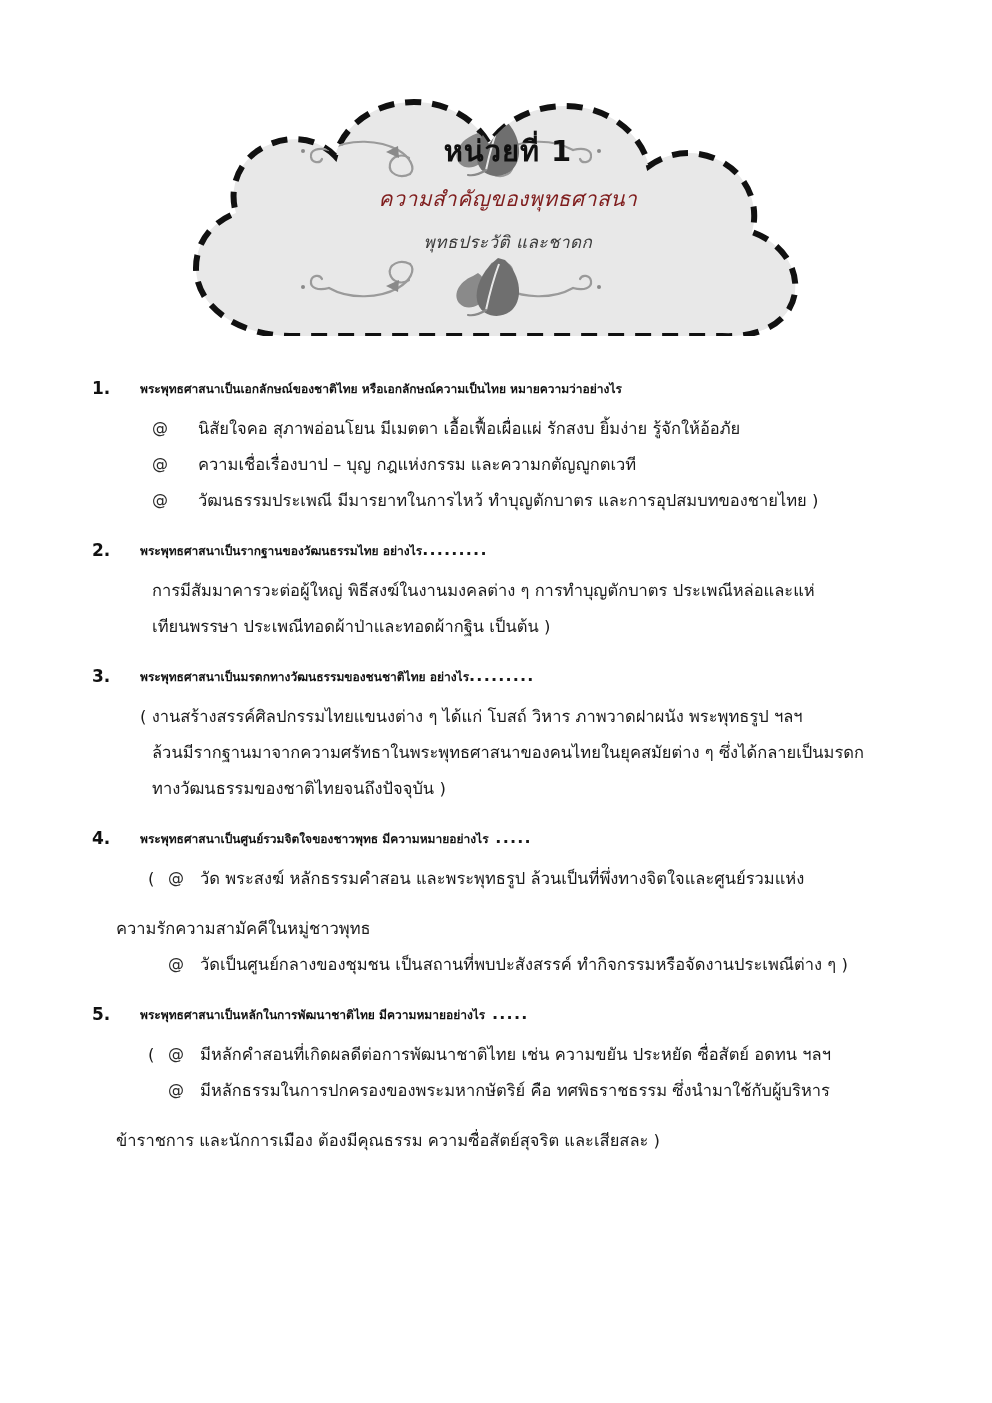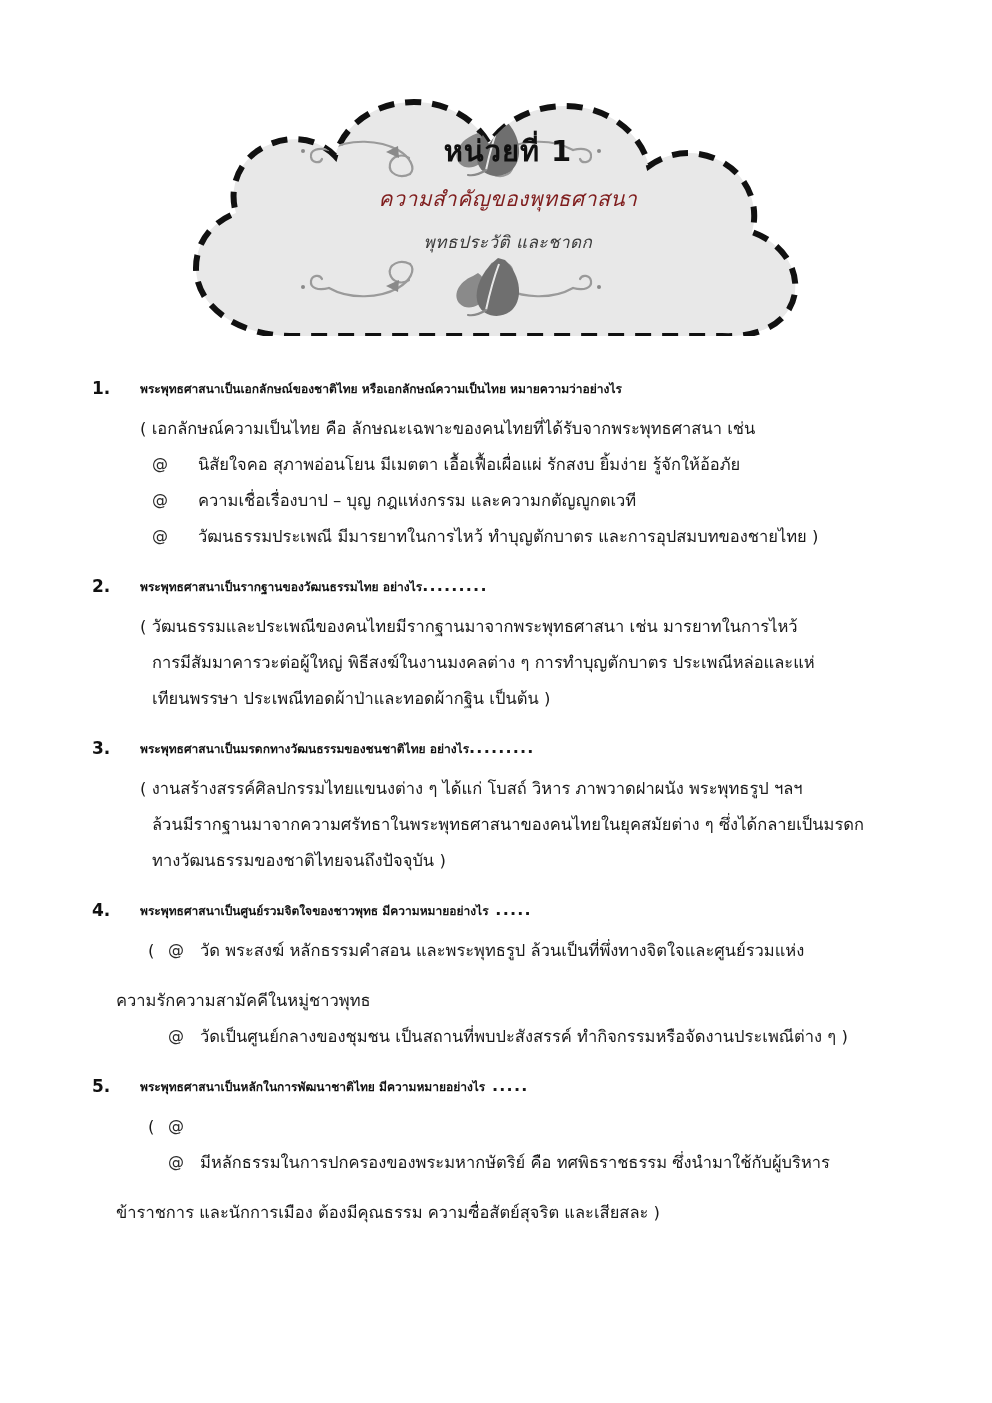--- a/index.html
+++ b/index.html
@@ -241,47 +241,45 @@
   <div class="cloud-text">
     <div class="unit-title">หน่วยที่  1</div>
     <div class="unit-sub1">ความสำคัญของพุทธศาสนา</div>
     <div class="unit-sub2">พุทธประวัติ   และชาดก</div>
   </div>
 </div>
 
 <div class="qa-list">
     <div class="qa-block">
       <div class="q-line"><span class="q-num">1.</span><span class="q-text">พระพุทธศาสนาเป็นเอกลักษณ์ของชาติไทย หรือเอกลักษณ์ความเป็นไทย หมายความว่าอย่างไร</span></div>
-      <div class="a-line a-paren">( เอกลักษณ์ความเป็นไทย  คือ  ลักษณะเฉพาะของคนไทยที่ได้รับจากพระพุทธศาสนา    เช่น</div>
       <div class="a-line a-bullet"><span class="bullet">@</span><span class="btext">นิสัยใจคอ   สุภาพอ่อนโยน   มีเมตตา   เอื้อเฟื้อเผื่อแผ่  รักสงบ   ยิ้มง่าย   รู้จักให้อ้อภัย</span></div>
       <div class="a-line a-bullet"><span class="bullet">@</span><span class="btext">ความเชื่อเรื่องบาป – บุญ    กฎแห่งกรรม    และความกตัญญูกตเวที</span></div>
       <div class="a-line a-bullet"><span class="bullet">@</span><span class="btext">วัฒนธรรมประเพณี  มีมารยาทในการไหว้   ทำบุญตักบาตร    และการอุปสมบทของชายไทย )</span></div>
       <div class="spacer-q"></div>
     </div>
     <div class="qa-block">
       <div class="q-line"><span class="q-num">2.</span><span class="q-text">พระพุทธศาสนาเป็นรากฐานของวัฒนธรรมไทย  อย่างไร</span><span class="q-dots">.........</span></div>
-      <div class="a-line a-paren">( วัฒนธรรมและประเพณีของคนไทยมีรากฐานมาจากพระพุทธศาสนา  เช่น  มารยาทในการไหว้</div>
       <div class="a-line a-cont">การมีสัมมาคารวะต่อผู้ใหญ่    พิธีสงฆ์ในงานมงคลต่าง ๆ การทำบุญตักบาตร  ประเพณีหล่อและแห่</div>
       <div class="a-line a-cont">เทียนพรรษา  ประเพณีทอดผ้าป่าและทอดผ้ากฐิน    เป็นต้น )</div>
       <div class="spacer-q"></div>
     </div>
     <div class="qa-block">
       <div class="q-line"><span class="q-num">3.</span><span class="q-text">พระพุทธศาสนาเป็นมรดกทางวัฒนธรรมของชนชาติไทย  อย่างไร</span><span class="q-dots">.........</span></div>
       <div class="a-line a-paren">( งานสร้างสรรค์ศิลปกรรมไทยแขนงต่าง ๆ ได้แก่ โบสถ์ วิหาร ภาพวาดฝาผนัง พระพุทธรูป  ฯลฯ</div>
       <div class="a-line a-cont">ล้วนมีรากฐานมาจากความศรัทธาในพระพุทธศาสนาของคนไทยในยุคสมัยต่าง ๆ  ซึ่งได้กลายเป็นมรดก</div>
       <div class="a-line a-cont">ทางวัฒนธรรมของชาติไทยจนถึงปัจจุบัน )</div>
       <div class="spacer-q"></div>
     </div>
     <div class="qa-block">
       <div class="q-line"><span class="q-num">4.</span><span class="q-text">พระพุทธศาสนาเป็นศูนย์รวมจิตใจของชาวพุทธ  มีความหมายอย่างไร</span><span class="q-dots"> .....</span></div>
       <div class="a-line a-paren-bullet"><span class="paren">(</span><span class="bullet">@</span><span class="btext">วัด   พระสงฆ์   หลักธรรมคำสอน   และพระพุทธรูป    ล้วนเป็นที่พึ่งทางจิตใจและศูนย์รวมแห่ง</span></div>
       <div class="a-line a-indent2">ความรักความสามัคคีในหมู่ชาวพุทธ</div>
       <div class="a-line a-bullet2"><span class="bullet">@</span><span class="btext">วัดเป็นศูนย์กลางของชุมชน  เป็นสถานที่พบปะสังสรรค์ ทำกิจกรรมหรือจัดงานประเพณีต่าง ๆ )</span></div>
       <div class="spacer-q"></div>
     </div>
     <div class="qa-block">
       <div class="q-line"><span class="q-num">5.</span><span class="q-text">พระพุทธศาสนาเป็นหลักในการพัฒนาชาติไทย   มีความหมายอย่างไร</span><span class="q-dots"> .....</span></div>
-      <div class="a-line a-paren-bullet"><span class="paren">(</span><span class="bullet">@</span></div>
+      <div class="a-line a-paren-bullet"><span class="paren">(</span><span class="bullet">@</span><span class="btext">มีหลักคำสอนที่เกิดผลดีต่อการพัฒนาชาติไทย เช่น ความขยัน ประหยัด ซื่อสัตย์ อดทน ฯลฯ</span></div>
       <div class="a-line a-bullet2"><span class="bullet">@</span><span class="btext">มีหลักธรรมในการปกครองของพระมหากษัตริย์ คือ   ทศพิธราชธรรม   ซึ่งนำมาใช้กับผู้บริหาร</span></div>
       <div class="a-line a-indent2">ข้าราชการ  และนักการเมือง  ต้องมีคุณธรรม  ความซื่อสัตย์สุจริต  และเสียสละ )</div>
       <div class="spacer-q"></div>
     </div>
   </div>
 
 </body></html>

